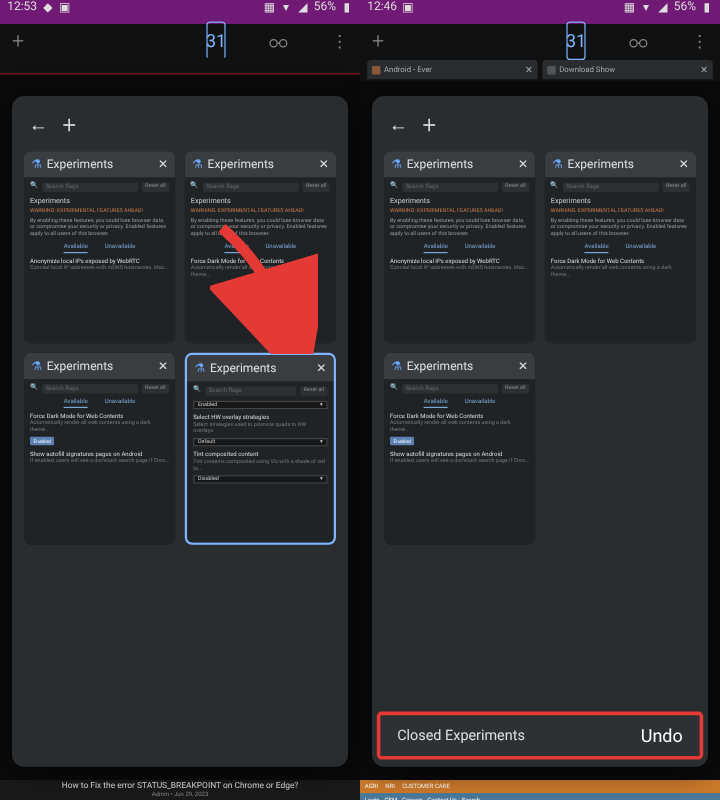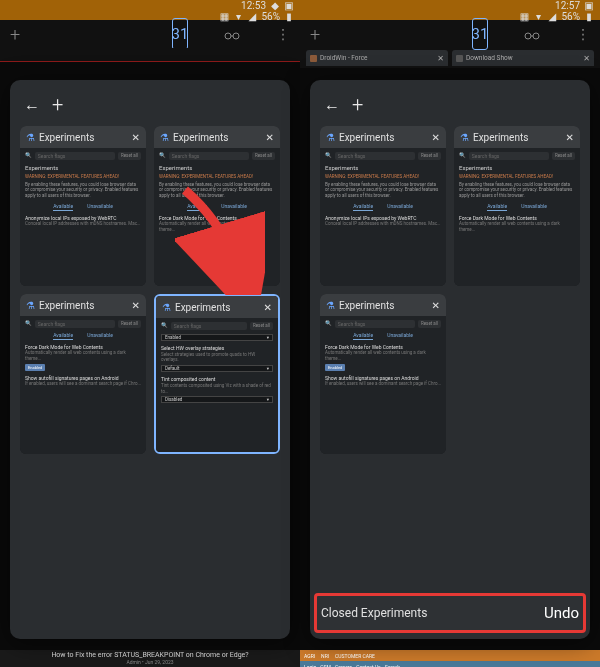--- a/index.html
+++ b/index.html
@@ -20,26 +20,25 @@
   .phone {
     width: 300px;
     height: 667px;
     position: relative;
     background: #0a0a0a;
   }
   .status-bar {
     height: 20px;
     display: flex;
     justify-content: space-between;
-    align-items: flex-end;
+    align-items: flex-start;
     padding: 0 6px;
     font-size: 10px;
     color: #ddd;
-    background: #a16207;
-    flex-direction: column;
+    background: #701a75;
   }
   .status-left, .status-right { display: flex; align-items: center; gap: 4px; }
   .status-icon { width: 10px; height: 10px; display: inline-flex; align-items: center; justify-content: center; }
 
   .chrome-top {
     height: 28px;
     display: flex;
     align-items: center;
     gap: 26px;
     padding: 0 10px;
@@ -166,21 +165,21 @@
   .snackbar {
     position: absolute;
     left: 14px;
     right: 14px;
     bottom: 34px;
     height: 40px;
     background: #2e3134;
     border-radius: 4px;
     display: flex;
     align-items: center;
-    padding: 0 4px;
+    padding: 0 14px;
     border: 3px solid #e53935;
   }
   .snackbar .msg { flex: 1; font-size: 12px; color: #e0e0e0; }
   .snackbar .undo { font-size: 15px; color: #ffffff; }
 
   .bottom-bg {
     position: absolute;
     bottom: 0; left: 0; right: 0;
     height: 17px;
     background: #222;
@@ -366,21 +365,21 @@
               </div>
           </div>
         </div>
       </div>
     </div>
   </div>
 
   <div class="phone">
     <div class="status-bar">
       <div class="status-left">
-        <span>12:57</span>
+        <span>12:46</span>
         <span class="status-icon">▣</span>
       </div>
       <div class="status-right">
         <span class="status-icon">▦</span>
         <span class="status-icon">▾</span>
         <span class="status-icon">◢</span>
         <span>56%</span>
         <span class="status-icon">▮</span>
       </div>
     </div>
@@ -394,21 +393,21 @@
             <circle cx="12" cy="6" r="3" fill="none" stroke="#888"></circle>
             <path d="M7 6h2" stroke="#888"></path>
           </svg>
       </span>
       <span class="menu">⋮</span>
     </div>
 
     <div class="mini-tabs">
       <div class="mini-tab">
         <span class="favicon"></span>
-        <span class="tname">DroidWin - Force</span>
+        <span class="tname">Android - Ever</span>
         <span class="x">✕</span>
       </div>
       <div class="mini-tab">
         <span class="favicon" style="background:#555"></span>
         <span class="tname">Download Show</span>
         <span class="x">✕</span>
       </div>
     </div>
 
     <div class="bottom-bg right">

